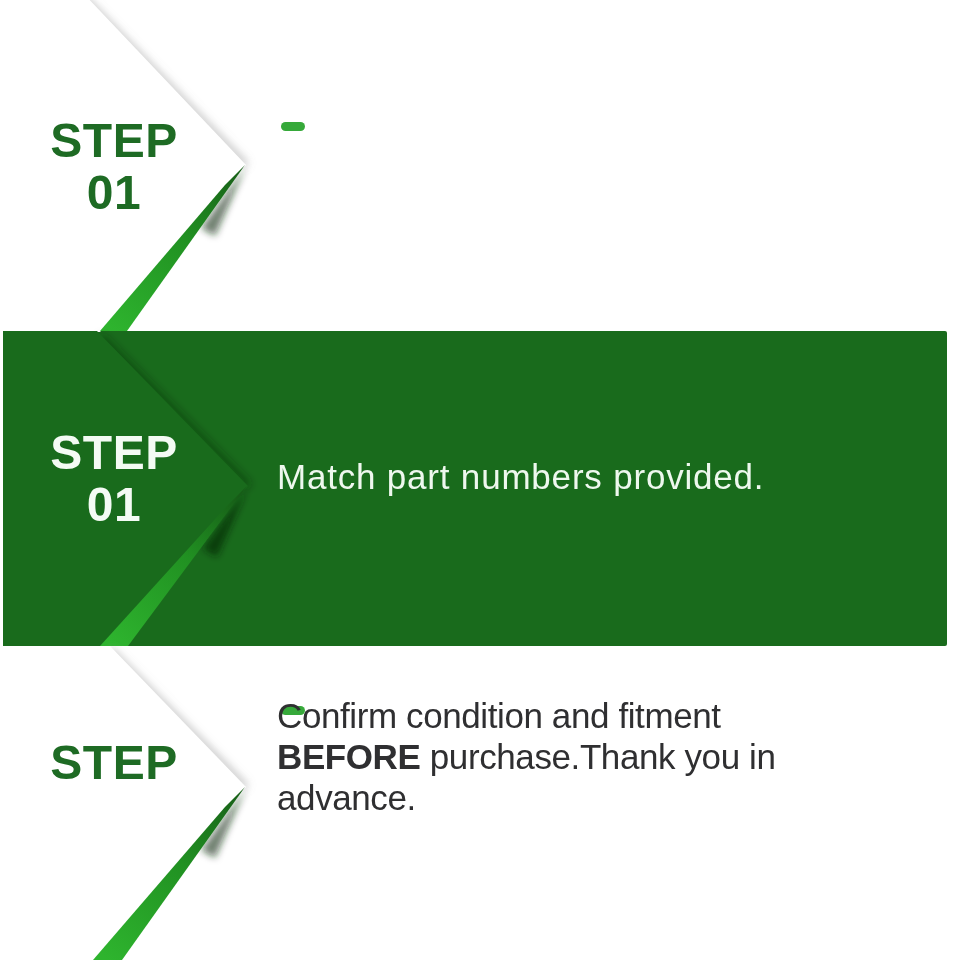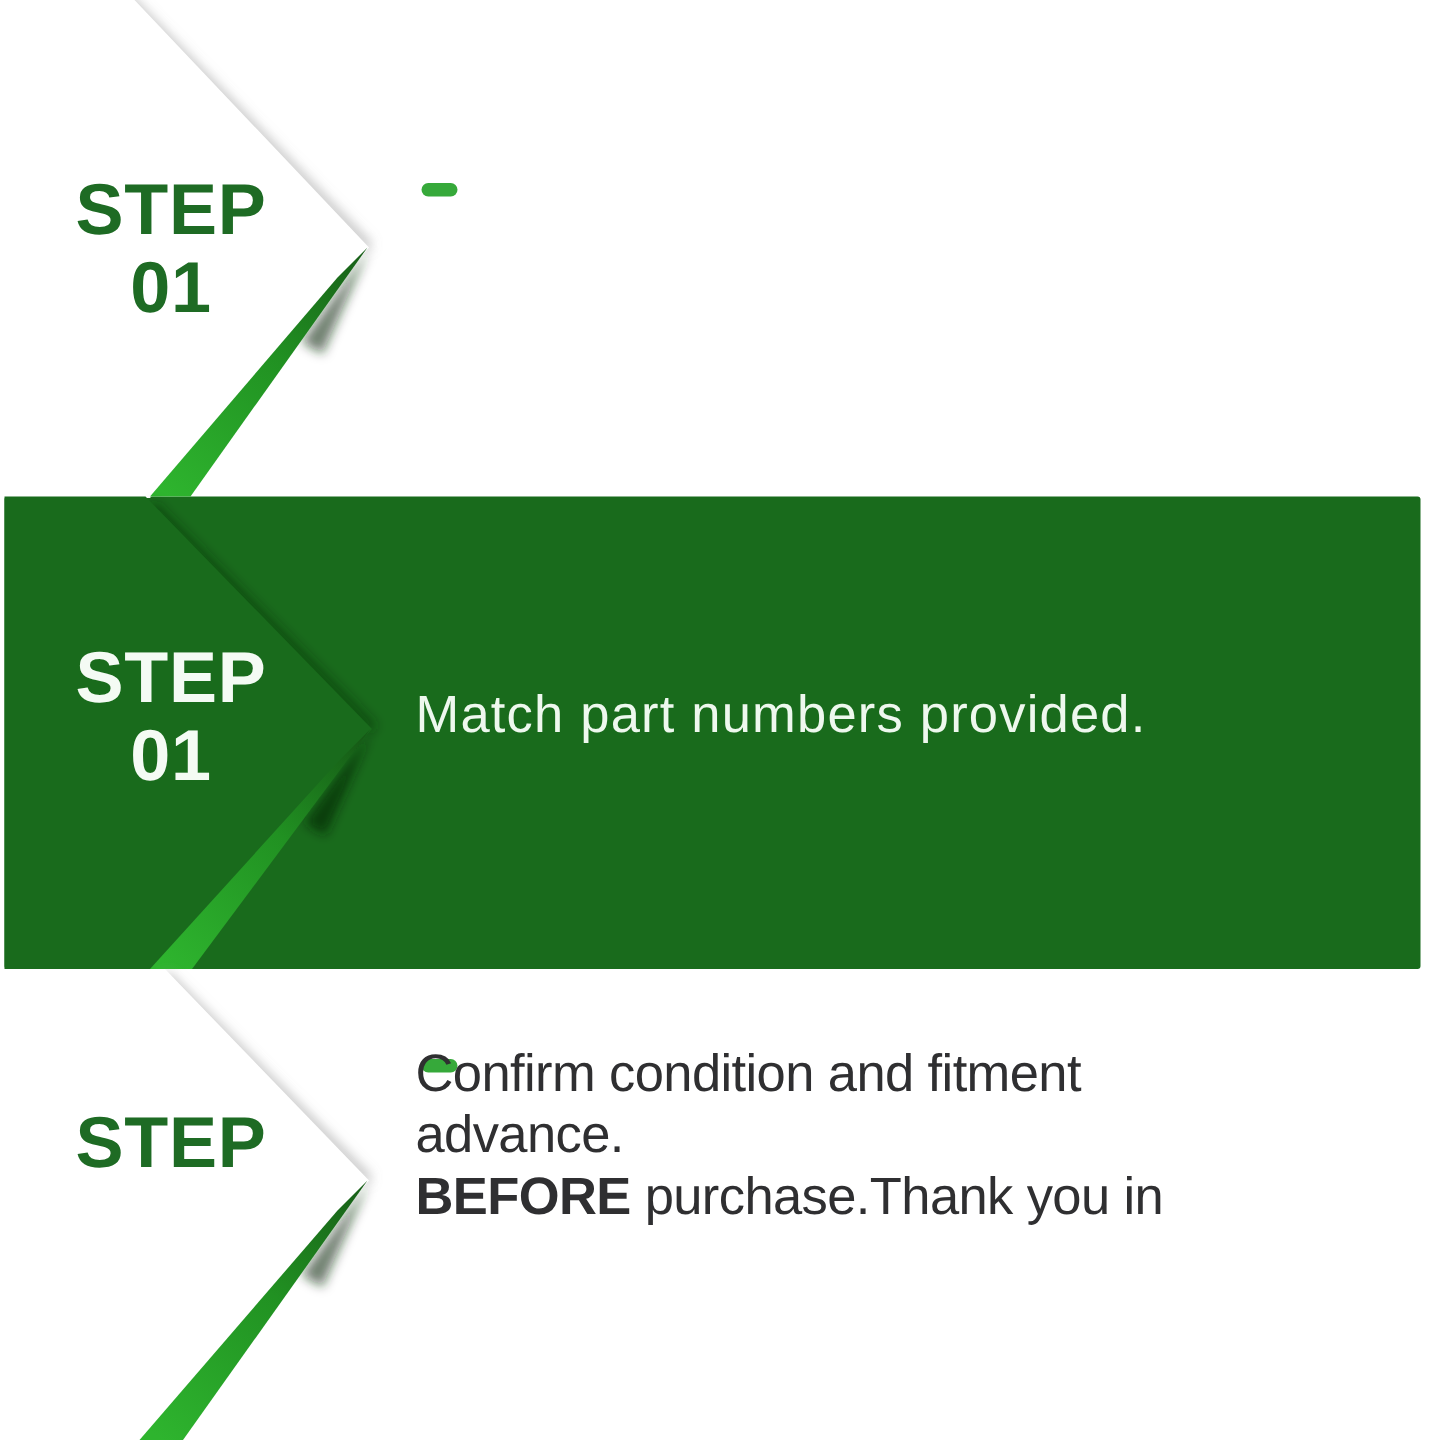--- a/index.html
+++ b/index.html
@@ -98,17 +98,17 @@
     <div>01</div>
   </div>
   <div class="desc on-green d2">Match part numbers provided.</div>
 
   <div class="step-label green lbl3">
     <div>STEP</div>
   </div>
   <div class="dash d3"></div>
   <div class="desc d3">
     <div>Confirm condition and fitment</div>
+    <div><span class="bold">BEFORE</span><span> purchase.Thank you in</span></div>
     <div>advance.</div>
-    <div><span class="bold">BEFORE</span><span> purchase.Thank you in</span></div>
   </div>
 
 </div>
 
 </body></html>

